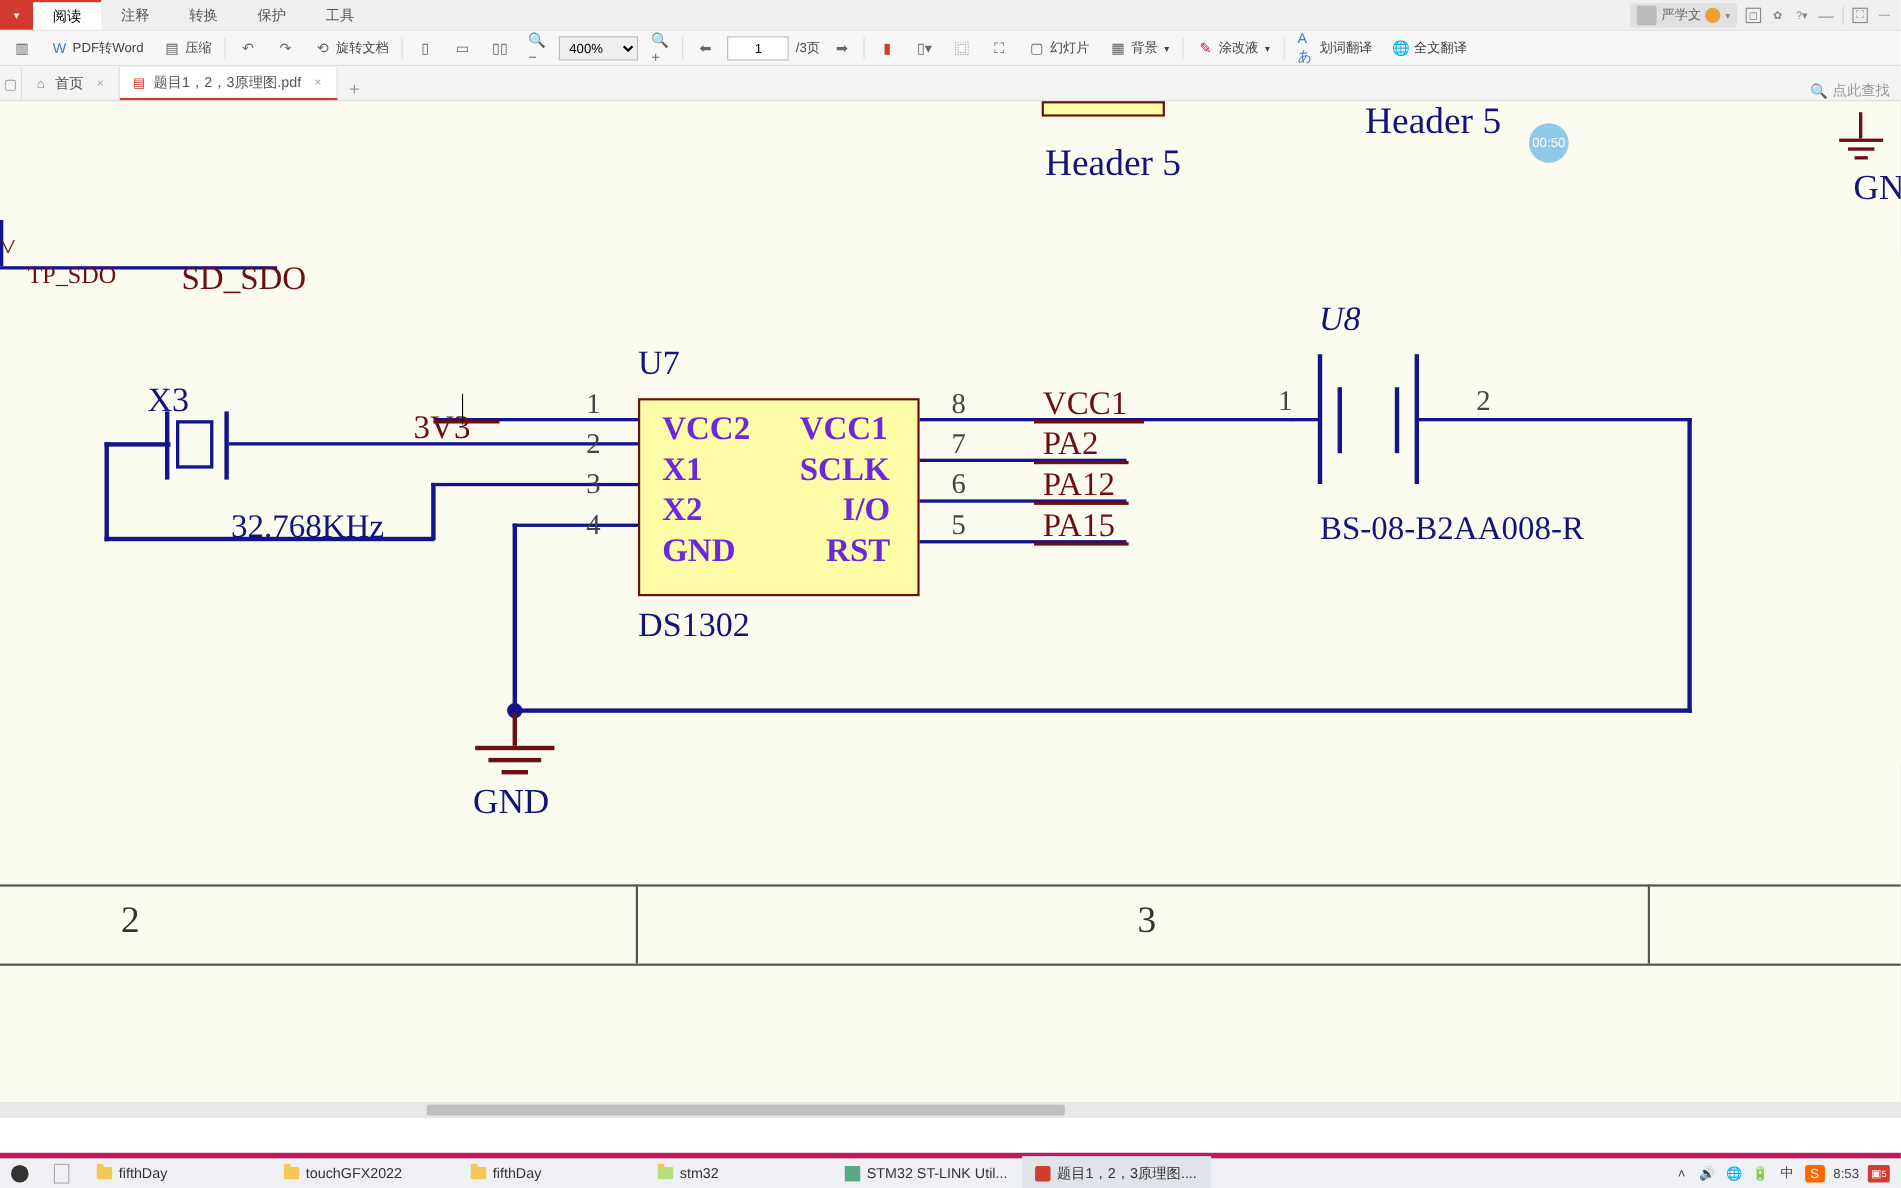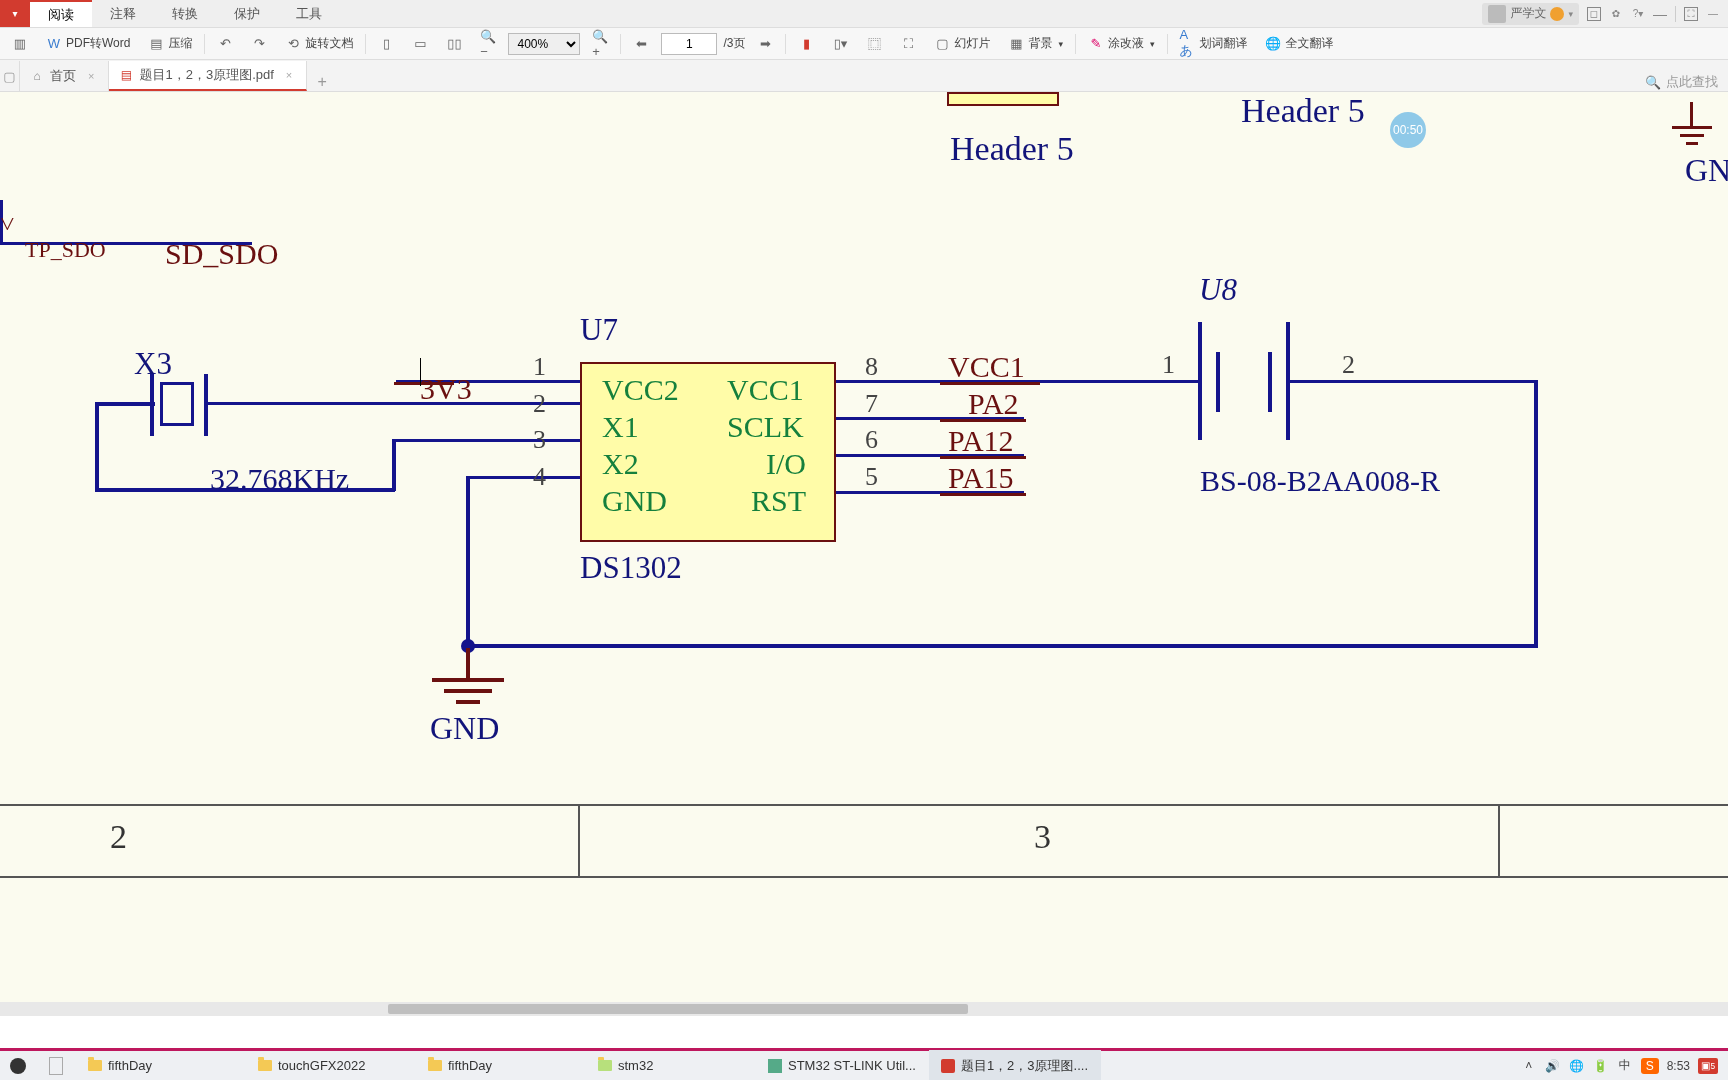--- a/index.html
+++ b/index.html
@@ -38,31 +38,31 @@
 .tabstrip .srch{margin-left:auto;padding-right:10px;color:#999;font-size:13px;display:flex;align-items:center;gap:4px;}
 
 
 .work{position:relative;width:1728px;height:924px;background:#d8d8d8;}
 .page{position:absolute;left:0;top:0;width:1728px;height:910px;background:#fbfbef;}
 .page *{position:absolute;}
 .netlabel{color:#6a1010;font-family:"Times New Roman",serif;font-size:30px;}
 .reflabel{color:#12147a;font-family:"Times New Roman",serif;font-size:31px;}
 .pnum{color:#444;font-family:"Times New Roman",serif;font-size:26px;}
 .chipbox{background:#fffca8;border:2px solid #6a1010;}
-.pintxt{color:#15803d;font-family:"Times New Roman",serif;font-size:30px;}
+.pintxt{color:#6d28d9;font-family:"Times New Roman",serif;font-size:30px;font-weight:bold;}
 .wire{background:#14148c;}
 .wirebr{background:#6a1010;}
 .hscroll{position:absolute;bottom:0;left:0;right:0;height:14px;background:#e8e8e8;}
 .hscroll .thumb{position:absolute;top:2px;height:10px;background:#bfbfbf;border-radius:2px;}
 
 
 .badge{position:absolute;width:36px;height:36px;border-radius:50%;background:#8fc9e8;color:#fff;font-size:12px;display:flex;align-items:center;justify-content:center;}
 
 
-.taskbar{position:absolute;bottom:0;left:0;right:0;height:32px;background:#eef0f3;border-top:3px solid #be185d;display:flex;align-items:center;font-size:13px;}
+.taskbar{position:absolute;bottom:0;left:0;right:0;height:32px;background:#eef0f3;border-top:5px solid #be185d;display:flex;align-items:center;font-size:13px;}
 .taskbar .start{width:36px;height:32px;display:flex;align-items:center;justify-content:center;}
 .taskbar .task{display:flex;align-items:center;gap:6px;height:32px;padding:0 12px;border-right:1px solid transparent;color:#333;cursor:pointer;min-width:170px;}
 .taskbar .task.narrow{min-width:40px;justify-content:center;}
 .taskbar .task .fic{width:14px;height:14px;}
 .taskbar .task.act{background:#dfe4ea;}
 .taskbar .tray{margin-left:auto;display:flex;align-items:center;gap:8px;padding:0 10px;color:#444;font-size:12px;}
 .taskbar .tray .ic{width:16px;height:16px;display:flex;align-items:center;justify-content:center;}
 .fold{width:14px;height:11px;background:#f4c955;border-radius:1px;display:inline-block;position:relative;}
 .fold:before{content:"";position:absolute;top:-3px;left:0;width:6px;height:3px;background:#f4c955;border-radius:1px 1px 0 0;}
 </style>
@@ -228,21 +228,21 @@
     <div style="left:160px;top:290px;width:34px;height:44px;border:3px solid #14148c;"></div>
     <div class="wire" style="left:204px;top:282px;width:4px;height:62px;"></div>
     <div class="wire" style="left:95px;top:396px;width:300px;height:4px;"></div>
     <div class="reflabel" style="left:210px;top:370px;font-size:30px;">32.768KHz</div>
 
     <div class="wire" style="left:396px;top:288px;width:184px;height:3px;"></div>
     <div class="wire" style="left:208px;top:310px;width:372px;height:3px;"></div>
     <div class="wire" style="left:392px;top:347px;width:188px;height:3px;"></div>
     <div class="wire" style="left:392px;top:347px;width:4px;height:52px;"></div>
     <div class="wire" style="left:466px;top:384px;width:114px;height:3px;"></div>
-    <div class="netlabel" style="left:420px;top:258px;margin-top:22px;">3V3</div>
+    <div class="netlabel" style="left:376px;top:258px;margin-top:22px;">3V3</div>
     <div class="wire" style="left:394px;top:290px;width:60px;height:3px;background:#6a1010;"></div>
 
     <div class="pnum" style="left:533px;top:260px;">1</div>
     <div class="pnum" style="left:533px;top:297px;">2</div>
     <div class="pnum" style="left:533px;top:333px;">3</div>
     <div class="pnum" style="left:533px;top:370px;">4</div>
 
     <div class="reflabel" style="left:580px;top:220px;">U7</div>
     <div class="chipbox" style="left:580px;top:270px;width:256px;height:180px;"></div>
     <div class="pintxt" style="left:602px;top:281px;">VCC2</div>
@@ -262,21 +262,21 @@
 
     <div class="wire" style="left:836px;top:288px;width:340px;height:3px;"></div>
     <div class="wire" style="left:836px;top:325px;width:188px;height:3px;"></div>
     <div class="wire" style="left:836px;top:362px;width:188px;height:3px;"></div>
     <div class="wire" style="left:836px;top:399px;width:188px;height:3px;"></div>
     <div class="wirebr" style="left:940px;top:290px;width:100px;height:3px;"></div>
     <div class="wirebr" style="left:940px;top:327px;width:86px;height:3px;"></div>
     <div class="wirebr" style="left:940px;top:364px;width:86px;height:3px;"></div>
     <div class="wirebr" style="left:940px;top:401px;width:86px;height:3px;"></div>
     <div class="netlabel" style="left:948px;top:258px;">VCC1</div>
-    <div class="netlabel" style="left:968px;top:295px;">PA2</div>
+    <div class="netlabel" style="left:948px;top:295px;">PA2</div>
     <div class="netlabel" style="left:948px;top:332px;">PA12</div>
     <div class="netlabel" style="left:948px;top:369px;">PA15</div>
 
     <div class="reflabel" style="left:1199px;top:180px;font-style:italic;">U8</div>
     <div class="pnum" style="left:1162px;top:258px;">1</div>
     <div class="wire" style="left:1198px;top:230px;width:4px;height:118px;"></div>
     <div class="wire" style="left:1216px;top:260px;width:4px;height:60px;"></div>
     <div class="wire" style="left:1268px;top:260px;width:4px;height:60px;"></div>
     <div class="wire" style="left:1286px;top:230px;width:4px;height:118px;"></div>
     <div class="wire" style="left:1175px;top:288px;width:24px;height:3px;"></div>

